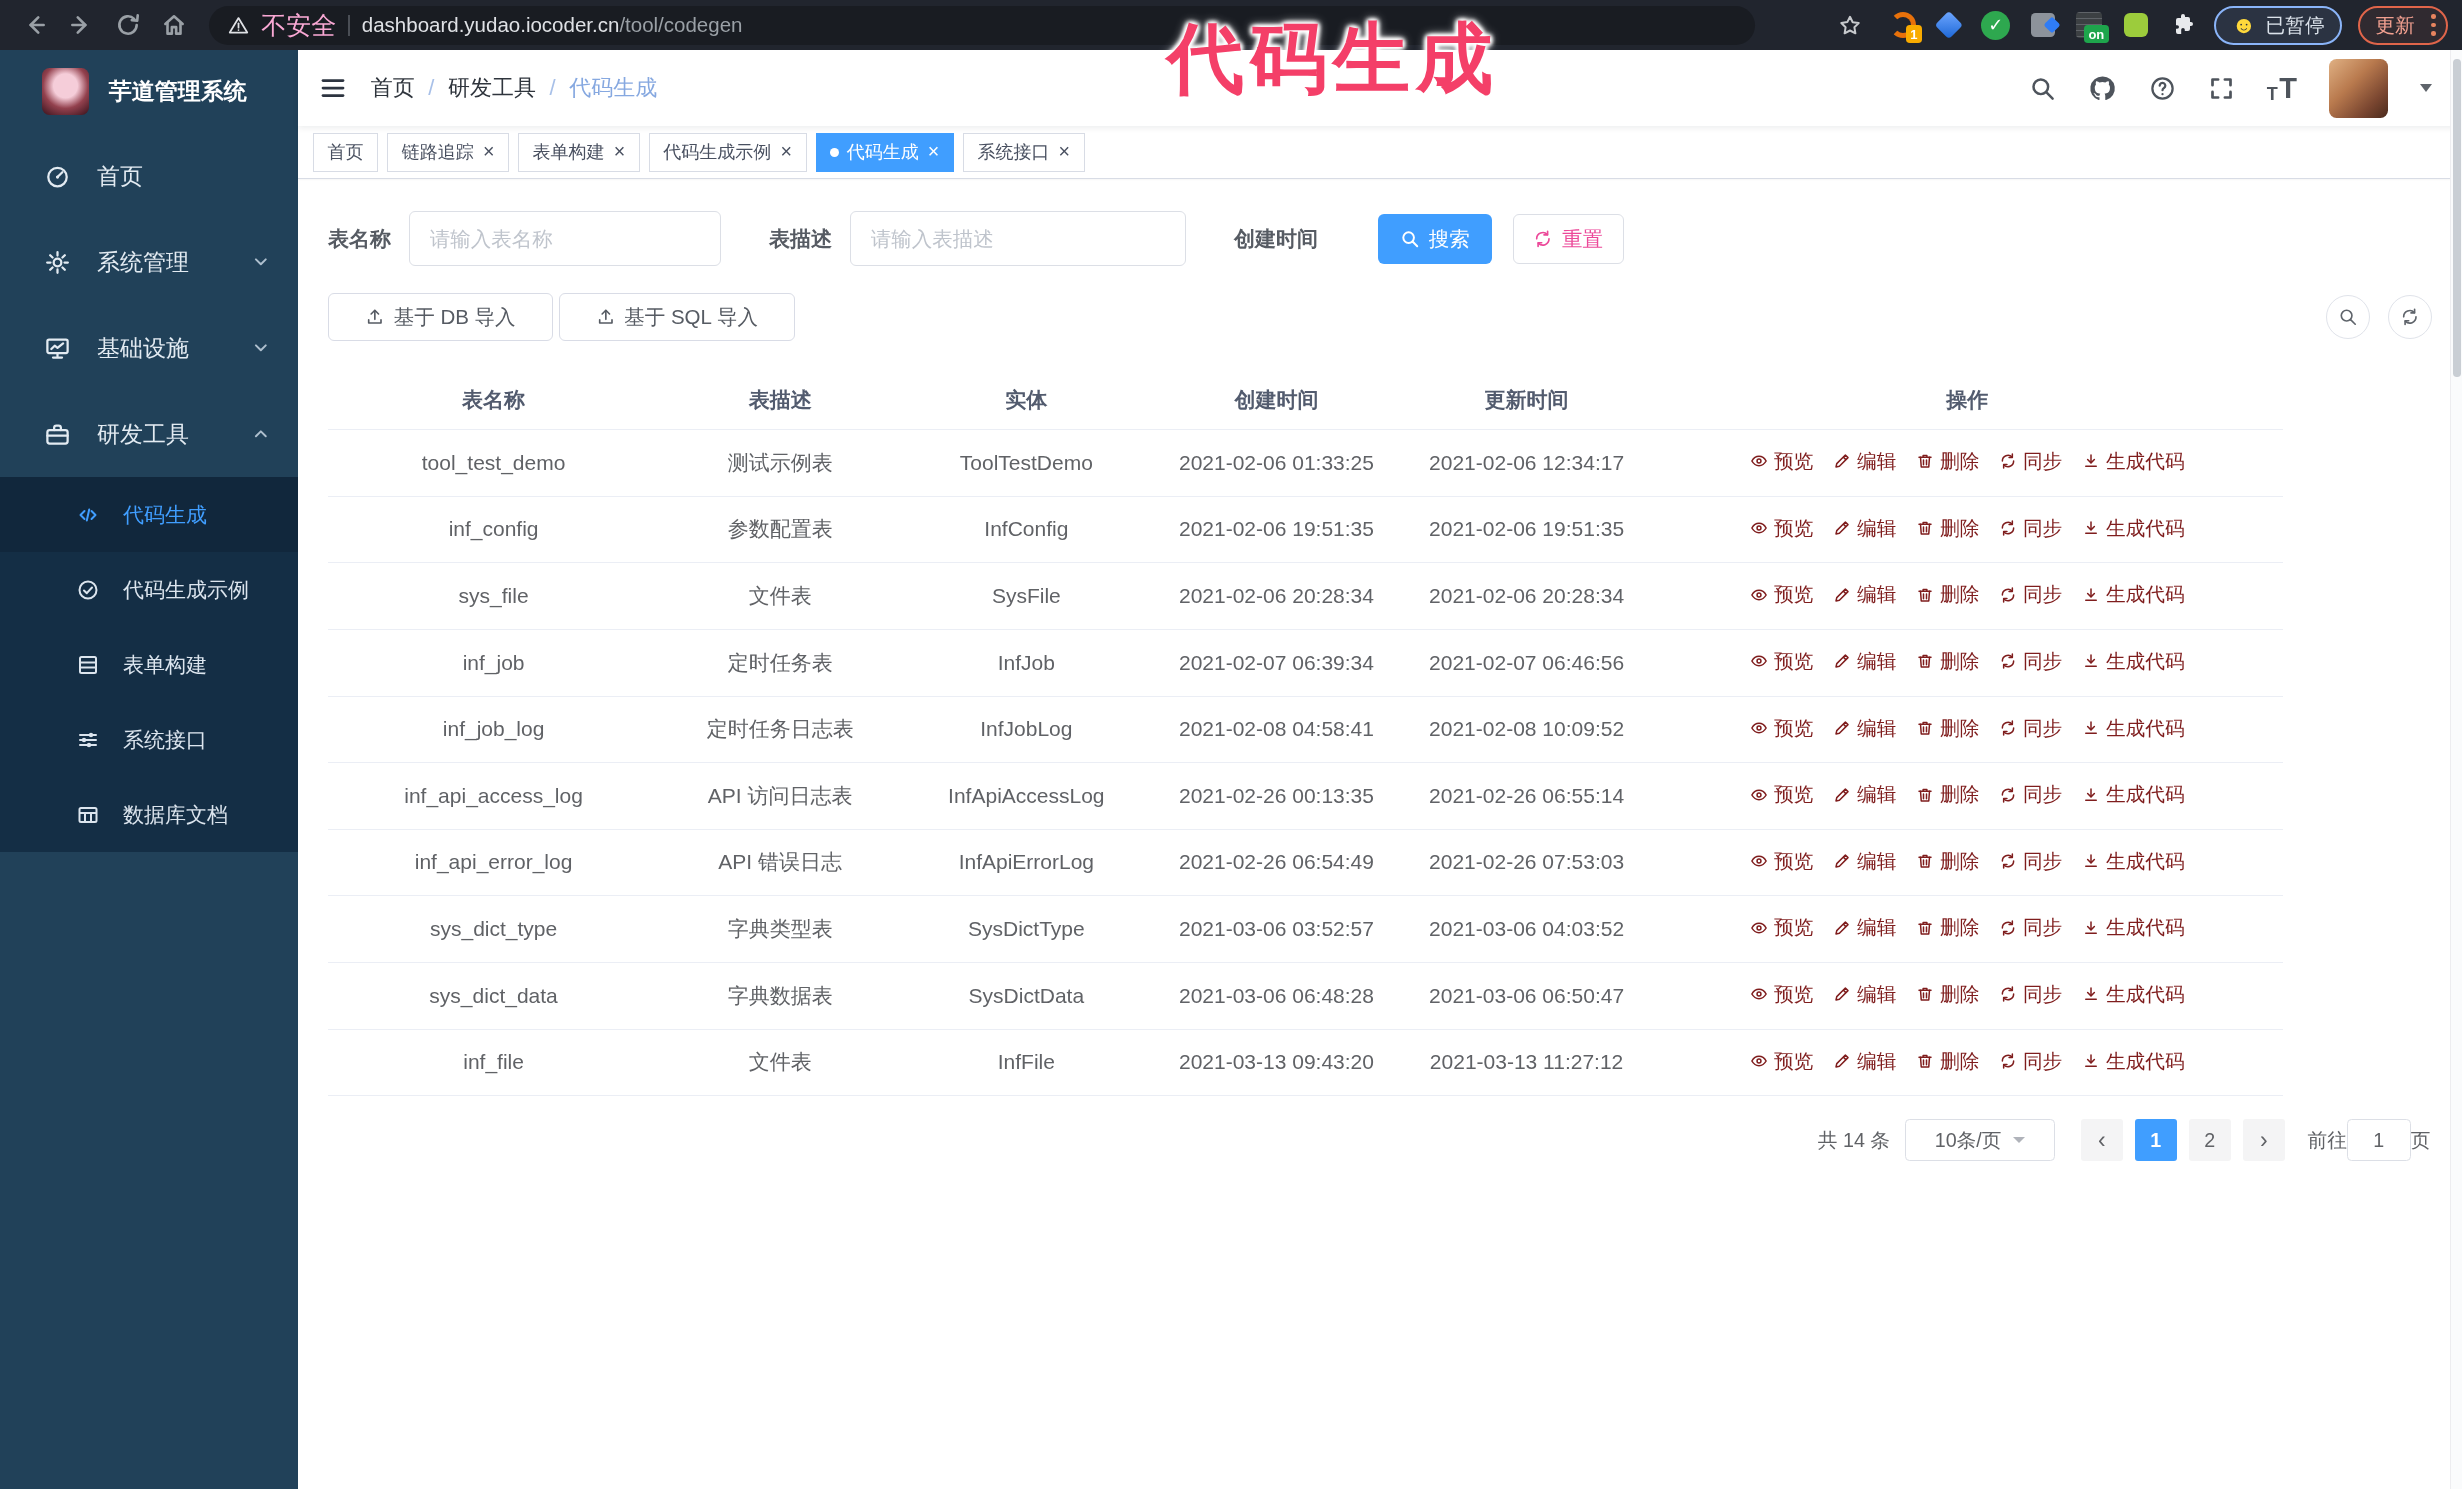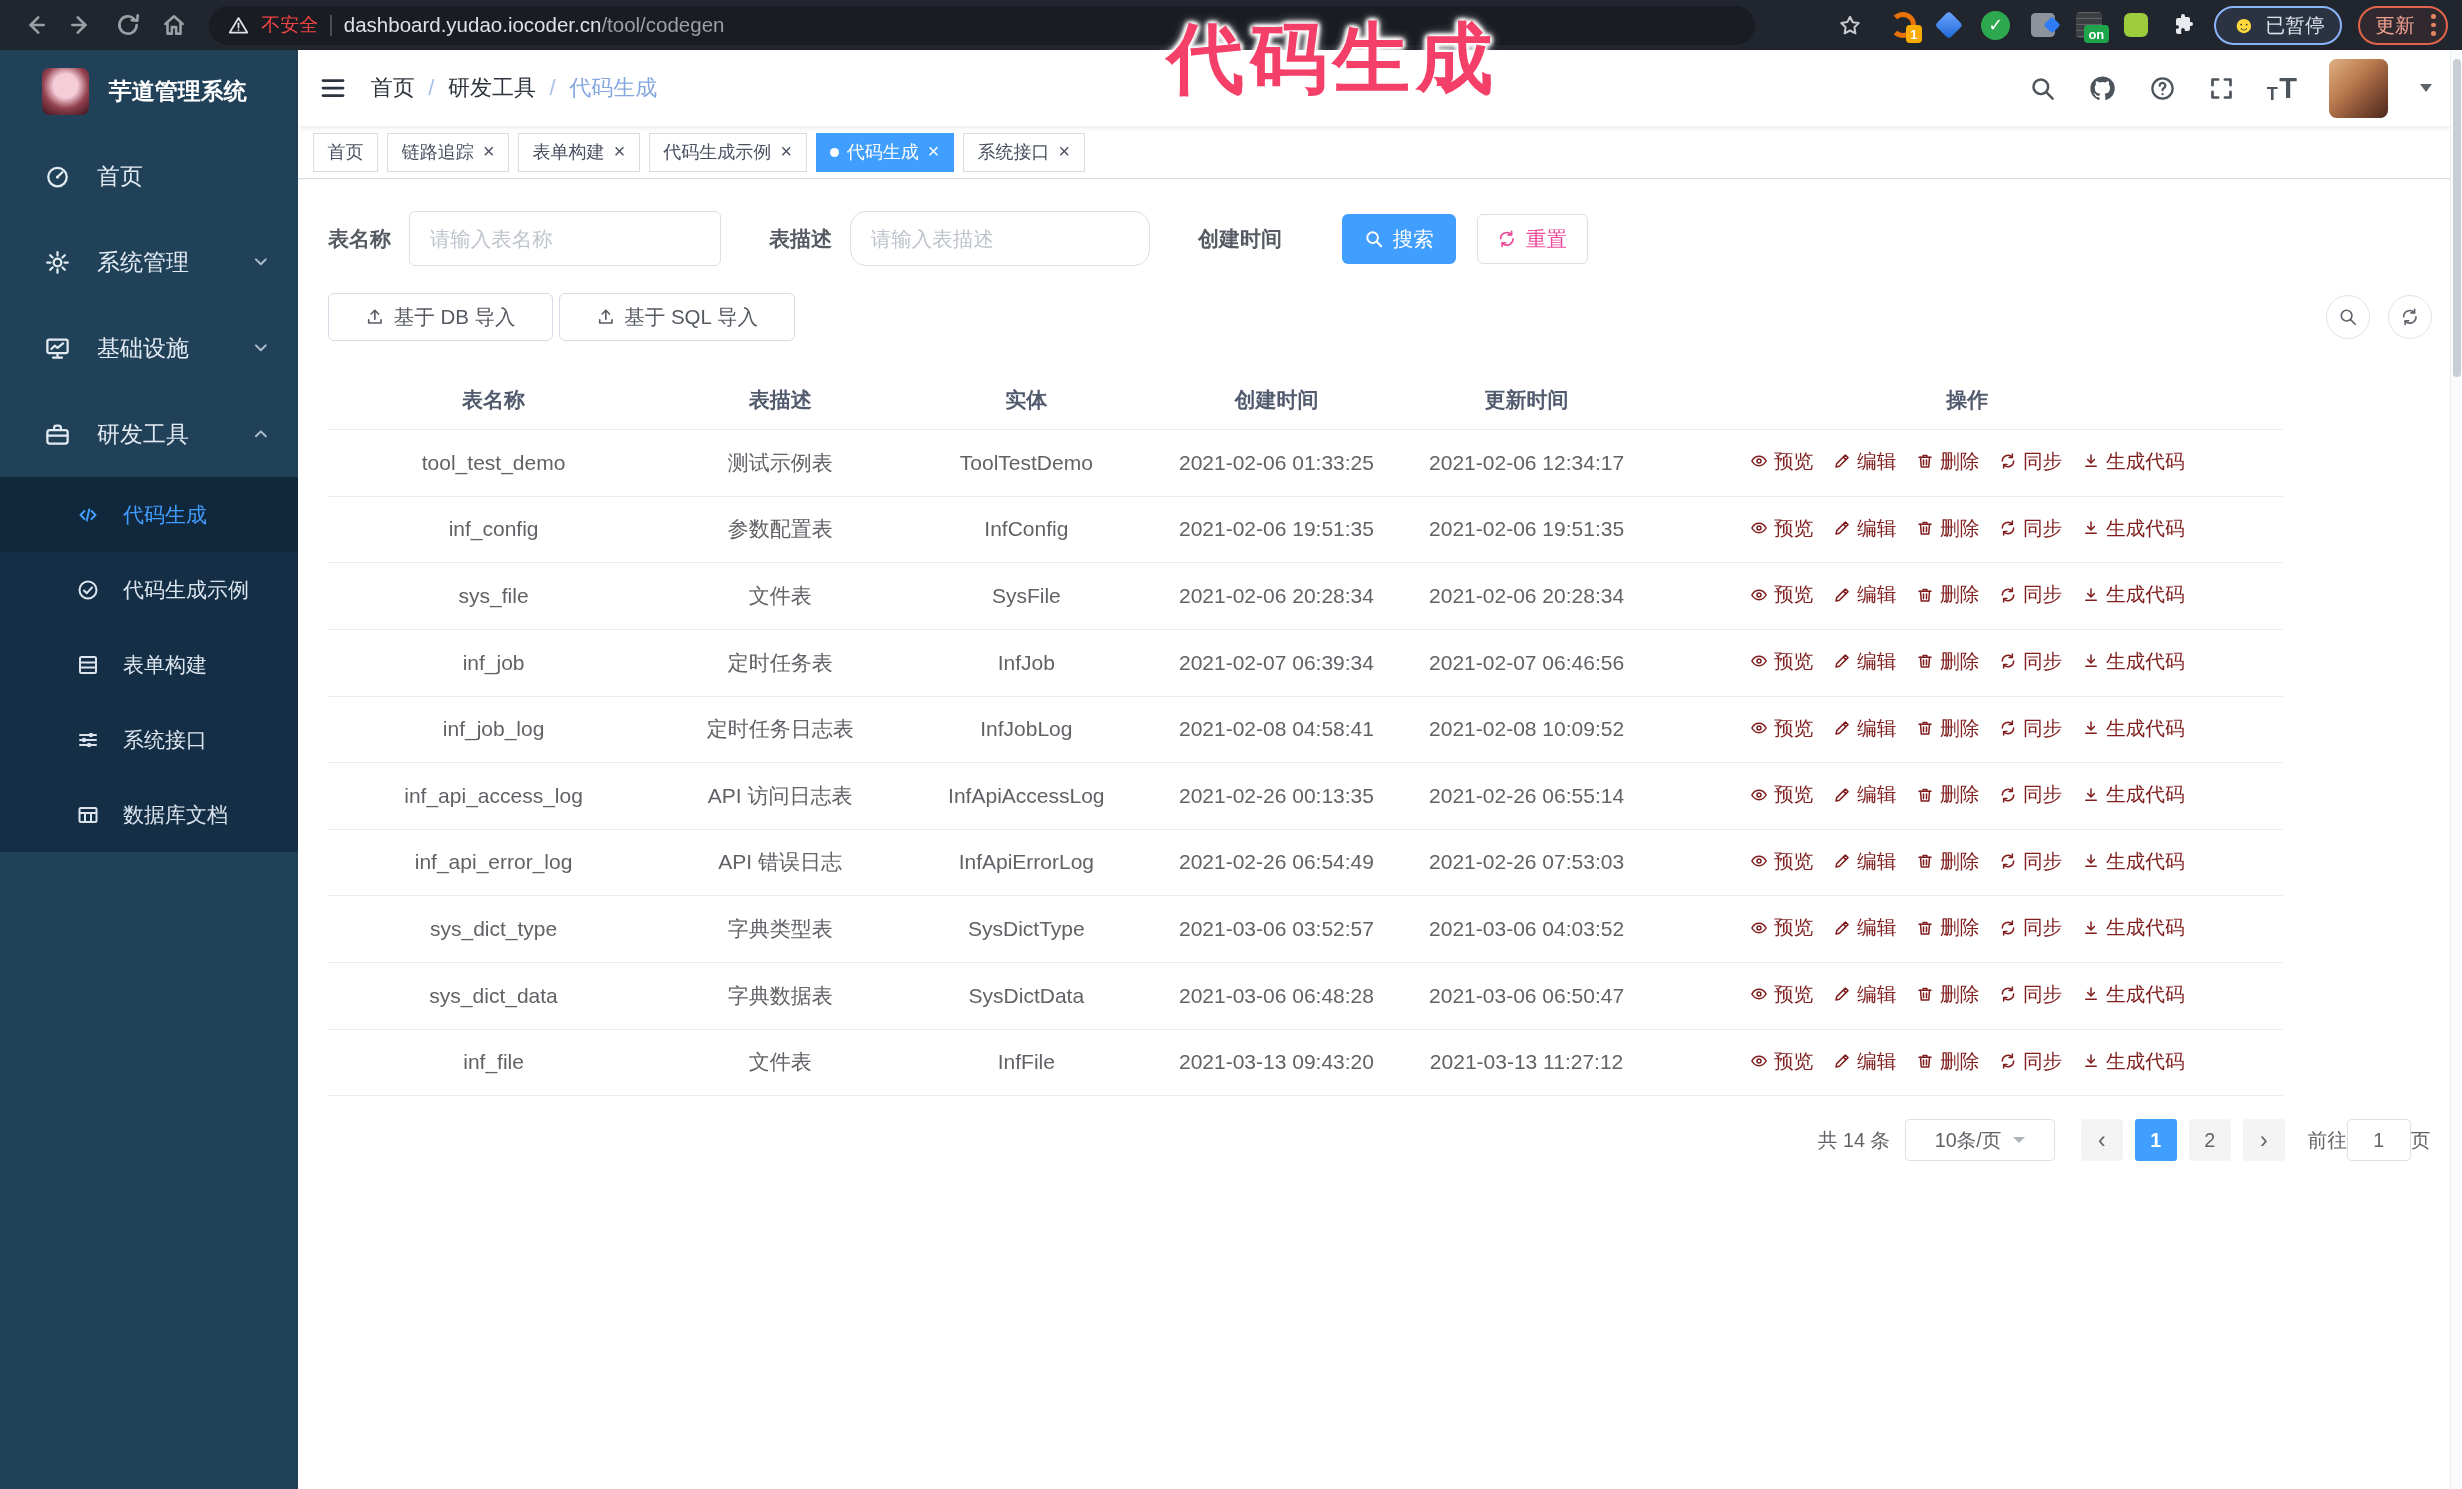--- a/index.html
+++ b/index.html
@@ -12,21 +12,21 @@
     font-size:77px; font-weight:bold; letter-spacing:6px;
     text-shadow:0 0 6px #fff,0 0 10.6px #fff,1.5px 1.5px 4.5px #fff,-1.5px -1.5px 4.5px #fff,1.5px -1.5px 4.5px #fff,-1.5px 1.5px 4.5px #fff; }
 
   
   .browser-bar { height:50px; background:#21252e; display:flex; align-items:center;
     padding:0 13.6px; gap:4.5px; position:relative; z-index:5; }
   .nav-ic { width:42px; height:42px; display:flex; align-items:center; justify-content:center;
     color:#9aa0a6; border-radius:50%; flex:0 0 auto; }
   .url-pill { height:39px; width:1546px; margin-left:9px; background:#191c22; border-radius:19.7px;
     display:flex; align-items:center; padding:0 19.7px; gap:12px; flex:0 0 auto; }
-  .url-pill .sec { color:#ef4444; font-size:19px; }
+  .url-pill .sec { color:#f9a8d4; font-size:25px; }
   .url-divider { width:1.5px; height:21px; background:#4a4e55; }
   .url-text { font-size:20.5px; color:#dfe1e5; white-space:nowrap; }
   .url-text .path { color:#9aa0a6; }
   .browser-right { margin-left:auto; display:flex; align-items:center; gap:16.7px; }
   .ext { width:30px; height:30px; position:relative; display:flex; align-items:center; justify-content:center; flex:0 0 auto; }
   .ext .badge { position:absolute; right:-4.5px; bottom:-3px; background:#f9ab00; color:#fff;
     font-size:13px; line-height:1; padding:2.3px 4.5px; border-radius:3.8px; font-weight:bold; }
   .ext .badge.green { background:#1ea54c; }
   .e-orange { width:26px; height:26px; border:5.3px solid #e8710a; border-radius:50%; border-left-color:transparent; }
   .e-gem { width:19.7px; height:19.7px; background:linear-gradient(135deg,#6fa7ff,#1b66d6); transform:rotate(45deg); border-radius:3.8px; }
@@ -93,21 +93,21 @@
   .tab.active .dot { display:inline-block; }
   .tab .x { font-size:19.7px; line-height:1; margin-left:1.5px; }
 
   
   .content { flex:1; padding:32px 30px 0 30px; position:relative; }
   .filter-row { display:flex; align-items:center; margin-bottom:27px; }
   .f-label { font-size:21px; font-weight:600; color:#565b63; margin-right:18px; white-space:nowrap; }
   .f-input { width:312px; height:55px; border:0.8px solid #dcdfe6; border-radius:6px; padding:0 19.7px;
     font-size:20.5px; color:#606266; outline:none; font-family:inherit; }
   .f-input::placeholder { color:#bfc4cc; }
-  .f-input.desc { width:300px;border-radius:16px; }
+  .f-input.desc { width:336px; }
   .gap { width:48px; flex:0 0 auto; }
   .date-box { width:356px; height:55px; border:0.8px solid #dcdfe6; border-radius:6px;
     display:flex; align-items:center; gap:12px; padding:0 15px; color:#bfc4cc; font-size:19.7px; cursor:pointer; }
   .date-box .cal { color:#c0c4cc; }
   .date-sep { color:#bfc4cc; margin:0 6px; }
   .btn { display:inline-flex; align-items:center; gap:9px; border-radius:6px; cursor:pointer;
     font-size:20.5px; border:0.8px solid transparent; font-family:inherit; }
   .btn-search { height:50px; padding:16px 21px; background:#409EFF; color:#fff; margin-left:42px; }
   .btn-reset { height:50px; padding:0 19.7px; background:#fff; border-color:#dcdfe6; color:#ec4899; margin-left:21px; }
   .toolbar-row { display:flex; align-items:center; margin-bottom:30px; }

